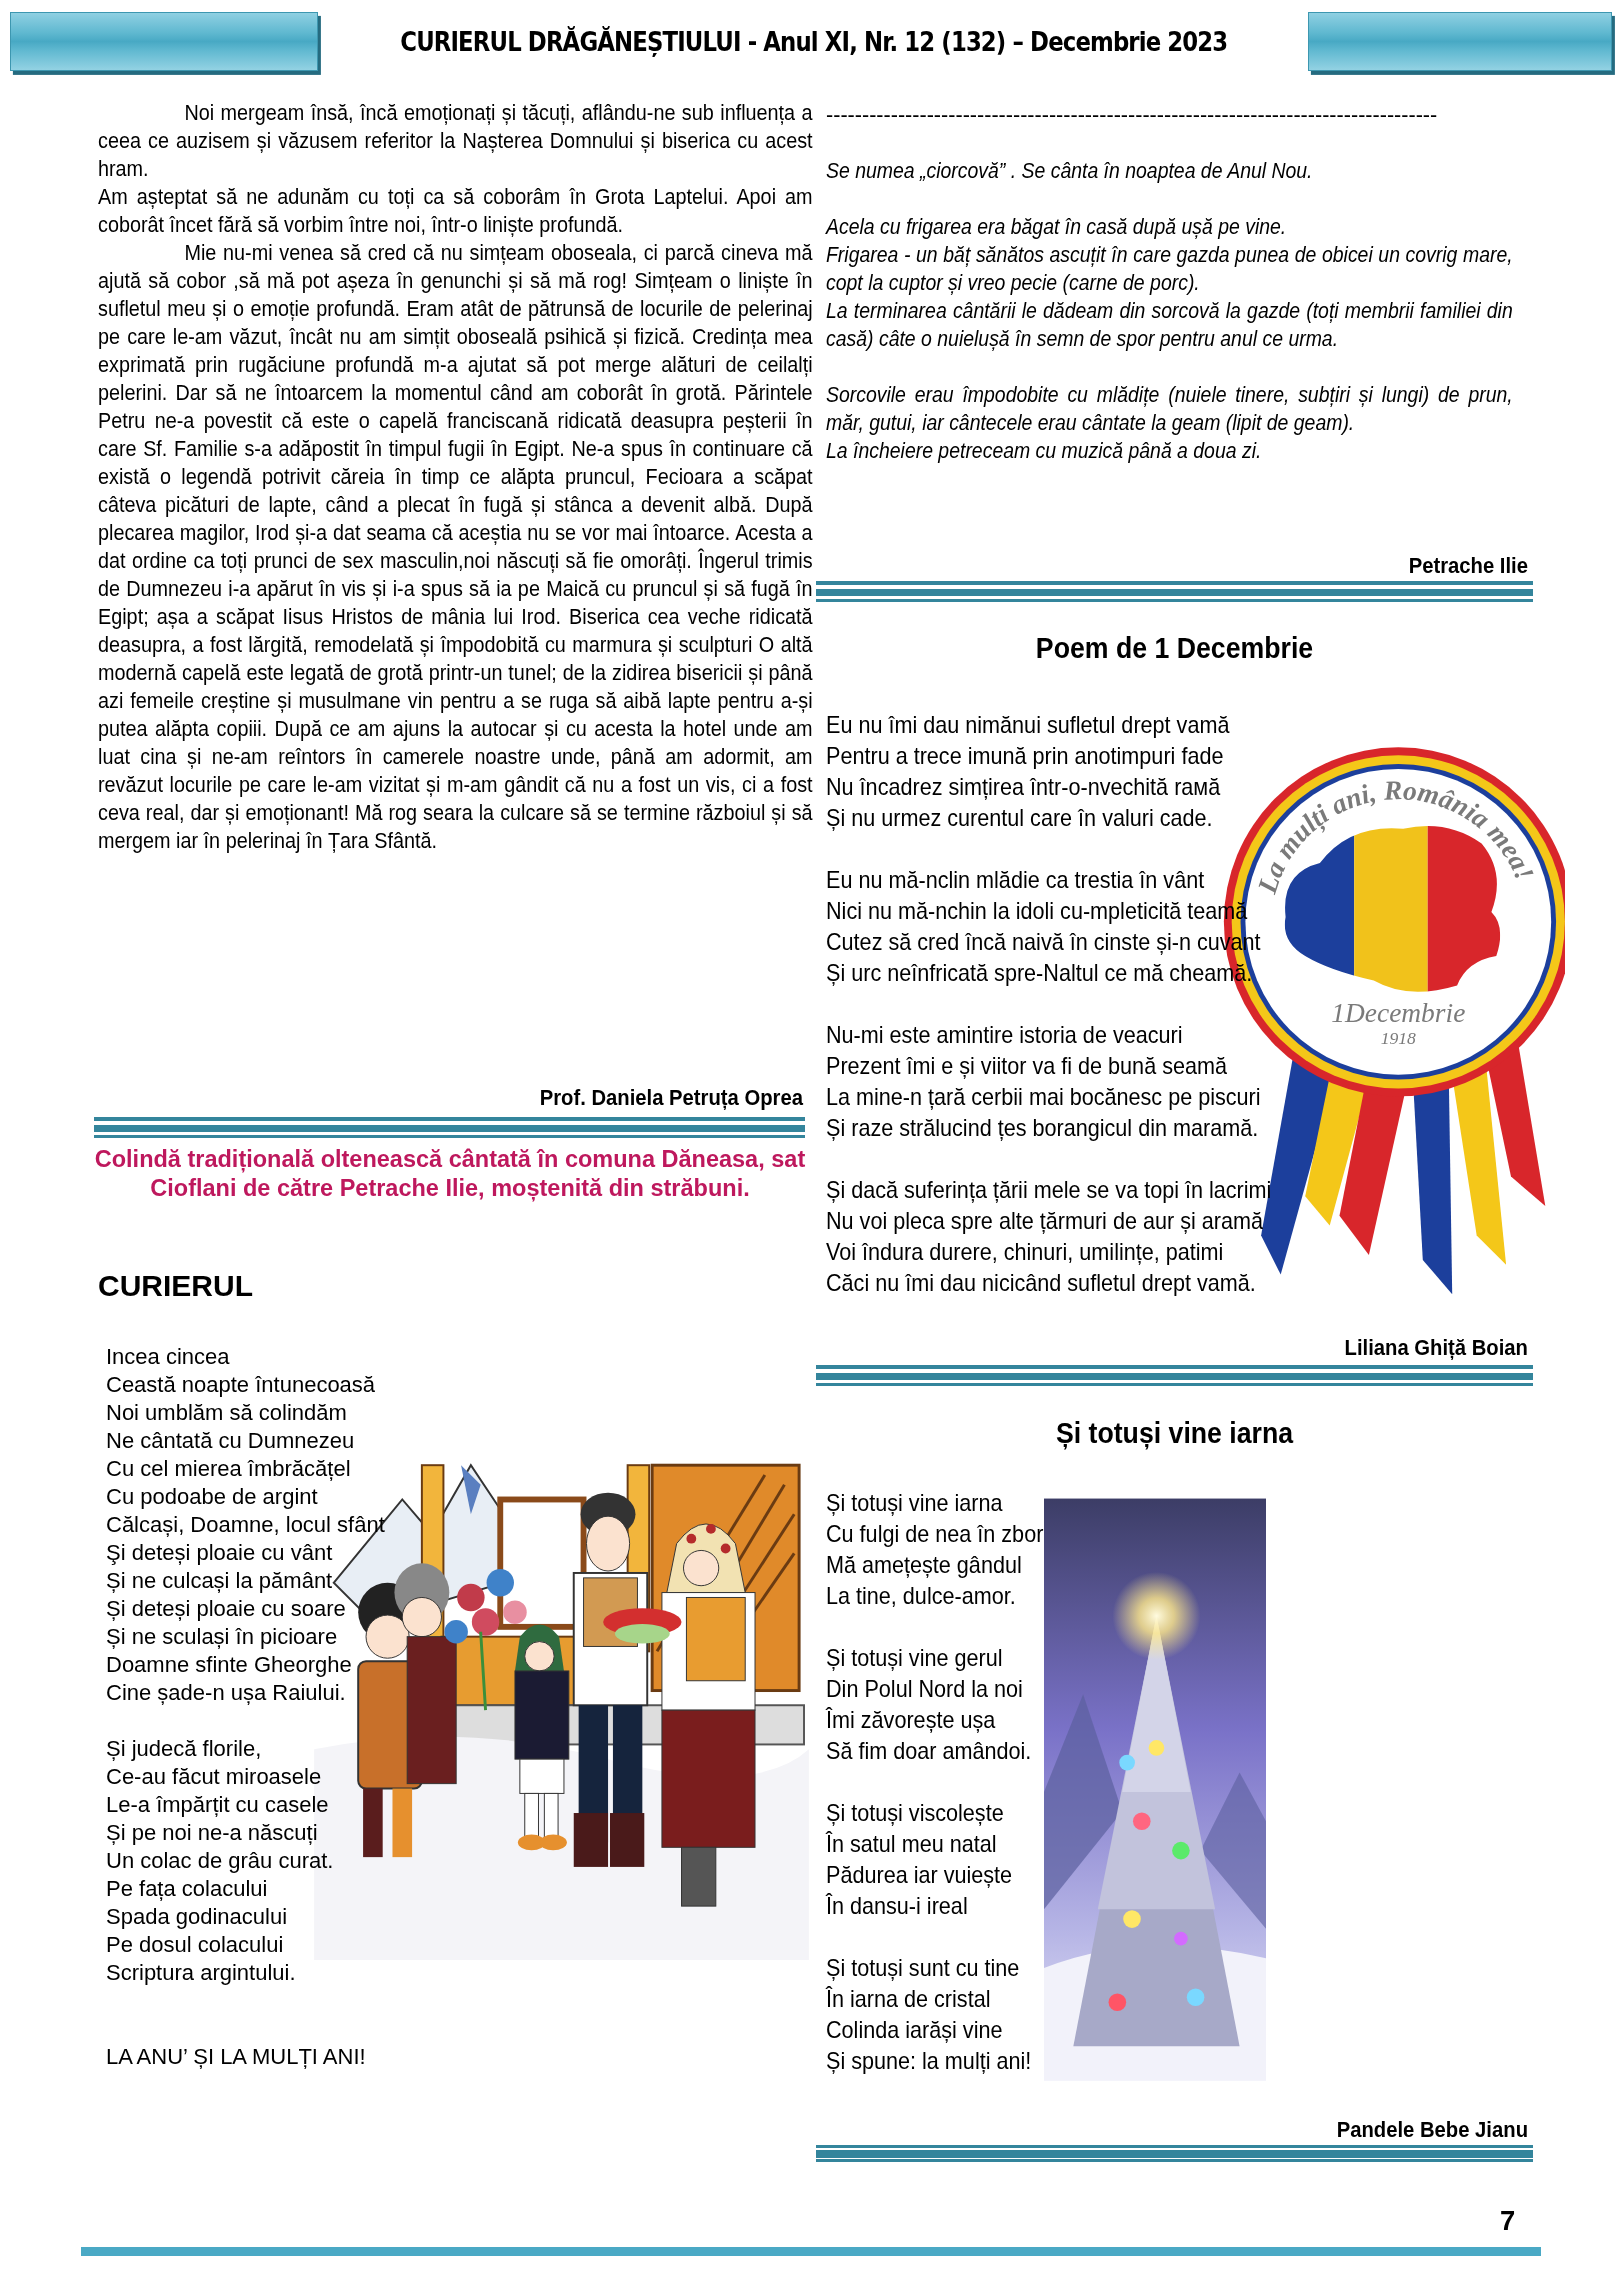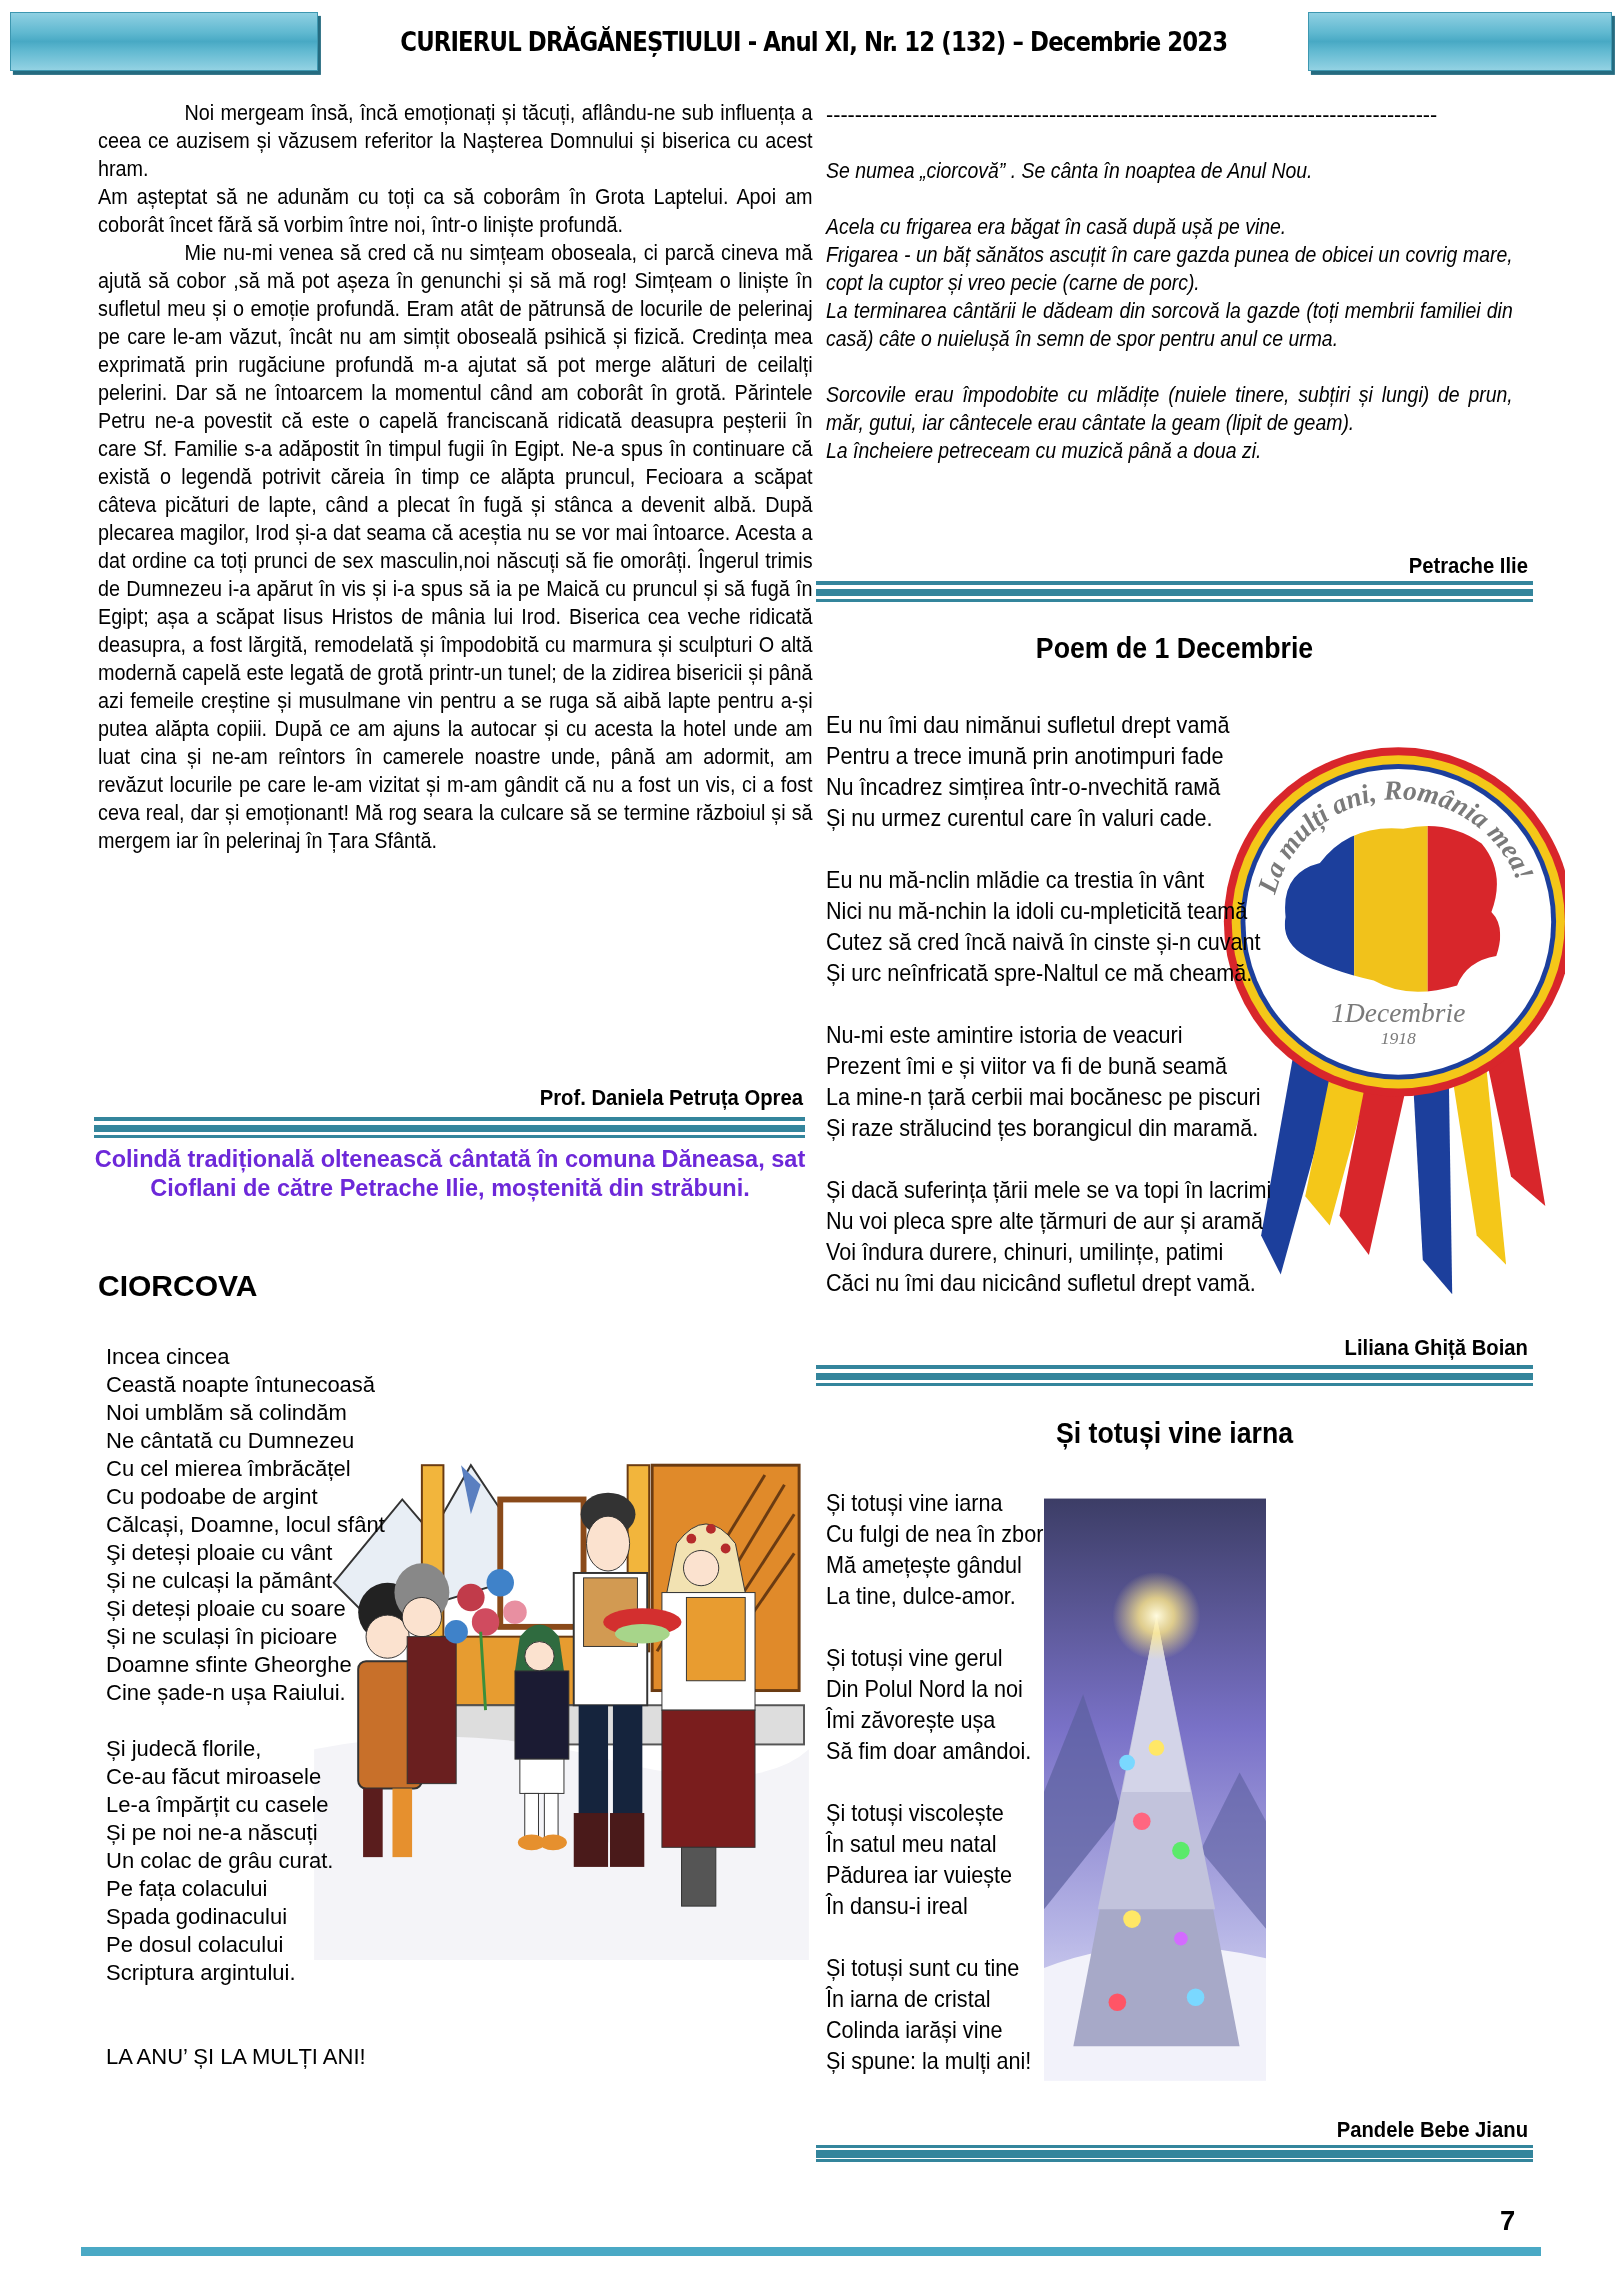--- a/index.html
+++ b/index.html
@@ -26,21 +26,21 @@
   .sig { position: absolute; font-weight: bold; font-size: 22.5px; text-align: right;
          transform: scaleX(0.9); transform-origin: right top; }
 
   .rule3 { position: absolute; height: 21.6px; }
   .rule3 div { position: absolute; left: 0; right: 0; background: #34859c; }
   .rule3 .a { top: 0; height: 3.9px; }
   .rule3 .b { top: 7.8px; height: 6.9px; }
   .rule3 .c { top: 17.6px; height: 3.9px; }
 
   .colinda-title { position: absolute; left: 93px; top: 1145px; width: 714px; text-align: center;
-    color: #6d28d9; font-weight: bold; font-size: 23.5px; line-height: 29px; }
+    color: #be185d; font-weight: bold; font-size: 23.5px; line-height: 29px; }
   .ciorcova-title { position: absolute; left: 98px; top: 1269px; font-weight: bold; font-size: 30px; }
 
   .verse { font-family: "Liberation Sans", sans-serif; font-size: 22px; line-height: 28px; white-space: nowrap; }
   .verse .gap { height: 28px; }
   .narrow-verse { transform: scaleX(0.9); transform-origin: left top; }
 
   .ital { font-style: italic; }
   .heading2 { position: absolute; font-weight: bold; font-size: 29px; text-align: center;
               transform: scaleX(0.92); transform-origin: center; }
 
@@ -63,21 +63,21 @@
 </div>
 <div class="sig" style="right:818px; top:1085px; width:490px;">Prof. Daniela Petruța Oprea</div>
 
 <div class="rule3" style="left:94px; top:1117px; width:711px;">
   <div class="a"></div>
     <div class="b"></div>
     <div class="c"></div>
 </div>
 
 <div class="colinda-title">Colindă tradițională oltenească cântată în comuna Dăneasa, sat Cioflani de către Petrache Ilie, moștenită din străbuni.</div>
-<div class="ciorcova-title">CIORCOVA</div>
+<div class="ciorcova-title">CURIERUL</div>
 
 <div class="abs" style="left:314px; top:1426px; width:495px; height:534px;">
   <svg width="495" height="534" viewBox="0 0 505 545">
     <rect x="0" y="0" width="505" height="545" fill="#ffffff"></rect>
 
     <polygon points="20,160 90,75 120,110 160,40 200,100 230,80 260,140 60,200" fill="#e8eef5" stroke="#333" stroke-width="2"></polygon>
     <polygon points="150,40 160,90 170,60" fill="#5a7fc0"></polygon>
 
     <rect x="110" y="40" width="22" height="230" fill="#f2b53c" stroke="#6a3b12" stroke-width="2"></rect>
     <rect x="320" y="40" width="22" height="190" fill="#f2b53c" stroke="#6a3b12" stroke-width="2"></rect>

